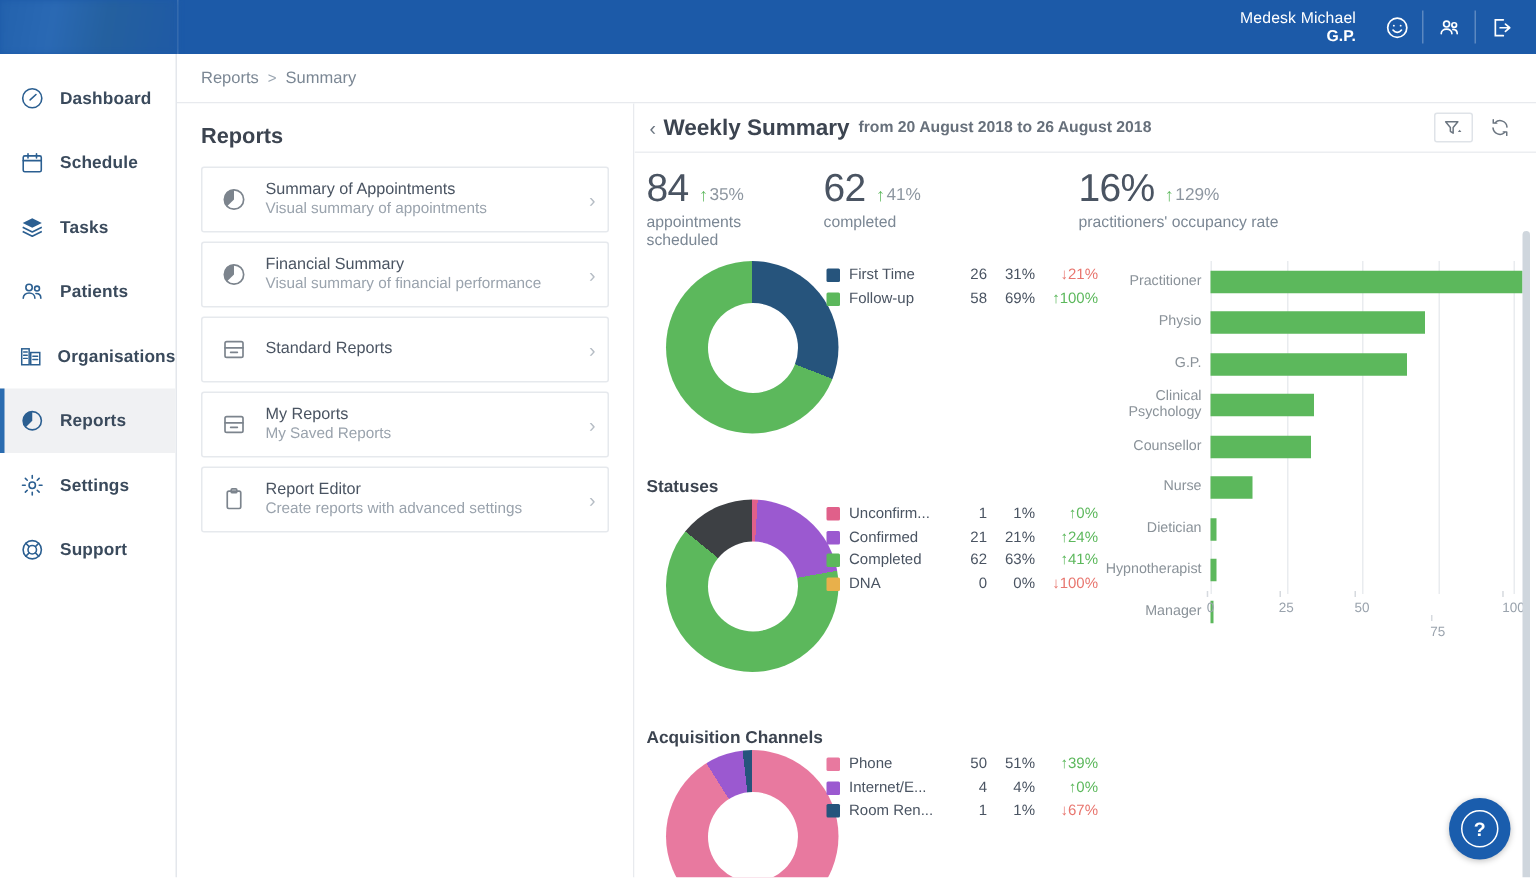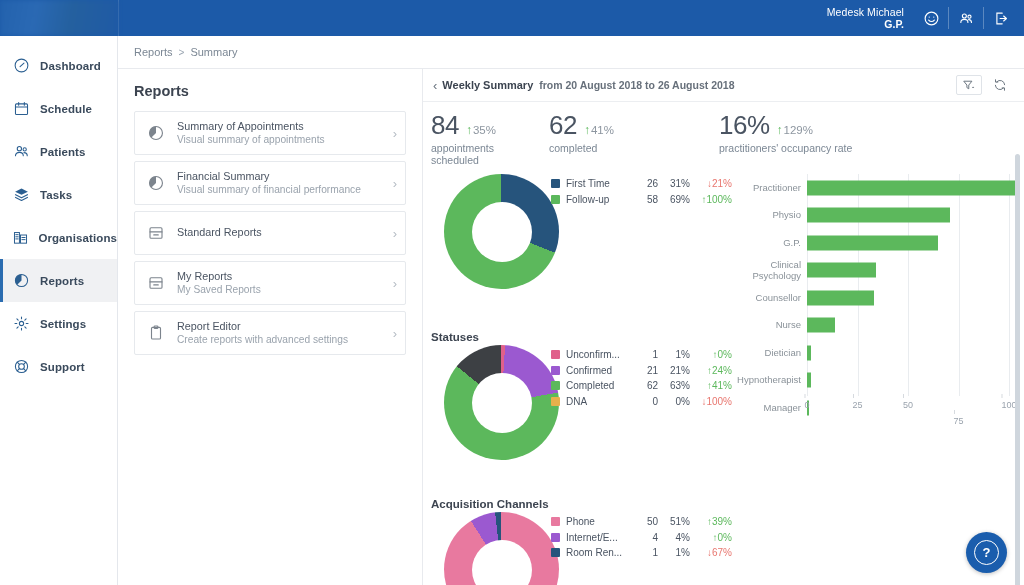--- a/index.html
+++ b/index.html
@@ -85,21 +85,21 @@
   
   .content {
     position:absolute; top:69px; left:423px; width:601px; height:516px;
     background:#fff; overflow:hidden;
   }
   .summary-head {
     display:flex; align-items:center; height:33px; padding:0 14px 0 10px;
     border-bottom:1px solid #eceef1;
   }
   .back-chev { color:#6b7580; font-size:13px; margin-right:5px; }
-  .sum-title { font-size:11px; font-weight:bold; color:#3c4450; }
+  .sum-title { font-size:15px; font-weight:bold; color:#3c4450; }
   .sum-range { font-size:10.5px; font-weight:bold; color:#67707b; margin-left:6px; }
   .head-actions { margin-left:auto; display:flex; align-items:center; gap:8px; }
   .filter-btn {
     width:26px; height:20px; border:1px solid #dfe3e8; border-radius:2px;
     display:flex; align-items:center; justify-content:center; cursor:pointer; background:#fff;
   }
   .refresh-btn { width:20px; height:20px; display:flex; align-items:center; justify-content:center; cursor:pointer; }
 
   
   .kpis { display:flex; padding:10px 0 4px 8px; }
@@ -222,38 +222,38 @@
       <span class="nav-icon">
         <svg width="17" height="17" viewBox="0 0 24 24" fill="none" stroke="#2b5f91" stroke-width="1.5">
           <rect x="3.5" y="5.5" width="17" height="15" rx="1.5"></rect>
           <path d="M3.5 10h17M8 3.5v4M16 3.5v4" stroke-linecap="round"></path>
         </svg>
       </span>
       <span class="nav-label">Schedule</span>
     </div>
     <div class="nav-item">
       <span class="nav-icon">
+        <svg width="17" height="17" viewBox="0 0 24 24" fill="none" stroke="#2b5f91" stroke-width="1.5" stroke-linejoin="round">
+          <path d="M12 3.5L21 8l-9 4.5L3 8z" fill="#2b5f91" stroke="none"></path>
+          <path d="M3 12l9 4.5L21 12"></path>
+            <path d="M3 16l9 4.5L21 16"></path>
+        </svg>
+      </span>
+      <span class="nav-label">Tasks</span>
+    </div>
+    <div class="nav-item">
+      <span class="nav-icon">
         <svg width="17" height="17" viewBox="0 0 24 24" fill="none" stroke="#2b5f91" stroke-width="1.5">
           <circle cx="9" cy="8" r="3"></circle>
             <circle cx="16.5" cy="9" r="2.3"></circle>
           <path d="M3.5 18c0-3 2.5-4.8 5.5-4.8s5.5 1.8 5.5 4.8" stroke-linecap="round"></path>
           <path d="M15.5 13.6c2.6 0 4.6 1.6 4.6 4.4" stroke-linecap="round"></path>
         </svg>
       </span>
       <span class="nav-label">Patients</span>
-    </div>
-    <div class="nav-item">
-      <span class="nav-icon">
-        <svg width="17" height="17" viewBox="0 0 24 24" fill="none" stroke="#2b5f91" stroke-width="1.5" stroke-linejoin="round">
-          <path d="M12 3.5L21 8l-9 4.5L3 8z" fill="#2b5f91" stroke="none"></path>
-          <path d="M3 12l9 4.5L21 12"></path>
-            <path d="M3 16l9 4.5L21 16"></path>
-        </svg>
-      </span>
-      <span class="nav-label">Tasks</span>
     </div>
     <div class="nav-item">
       <span class="nav-icon">
         <svg width="17" height="17" viewBox="0 0 24 24" fill="none" stroke="#2b5f91" stroke-width="1.4">
           <rect x="3.5" y="5" width="7" height="15"></rect>
             <rect x="12" y="8.5" width="8.5" height="11.5"></rect>
           <path d="M5.3 8h3.4M5.3 11h3.4M5.3 14h3.4M14 12h4.5M14 15h4.5" stroke-linecap="round"></path>
         </svg>
       </span>
       <span class="nav-label">Organisations</span>
@@ -440,21 +440,21 @@
               <div class="legend-row">
                 <span class="swatch" style="background:#5cb85c"></span>
                 <span class="lg-name">Follow-up</span>
                 <span class="lg-count">58</span>
                 <span class="lg-pct">69%</span>
                 <span class="lg-delta up"><span>↑</span>100%</span>
               </div>
             </div>
         </div>
 
-        <div style="margin-top:12px;">
+        <div style="margin-top:0;">
           <div class="block-title">Statuses</div>
           <div class="donut-block">
             <div class="donut" id="donut1" style="background: conic-gradient(rgb(224, 96, 138) 0%, rgb(224, 96, 138) 1.0101%, rgb(155, 89, 208) 1.0101%, rgb(155, 89, 208) 22.2222%, rgb(92, 184, 92) 22.2222%, rgb(92, 184, 92) 85.8586%, rgb(61, 64, 68) 85.8586%, rgb(61, 64, 68) 100%, rgb(232, 176, 75) 100%, rgb(232, 176, 75) 100%);"></div>
             <div class="legend" id="legend1">
                 <div class="legend-row">
                   <span class="swatch" style="background:#e0608a"></span>
                   <span class="lg-name">Unconfirm...</span>
                   <span class="lg-count">1</span>
                   <span class="lg-pct">1%</span>
                   <span class="lg-delta up"><span>↑</span>0%</span>

